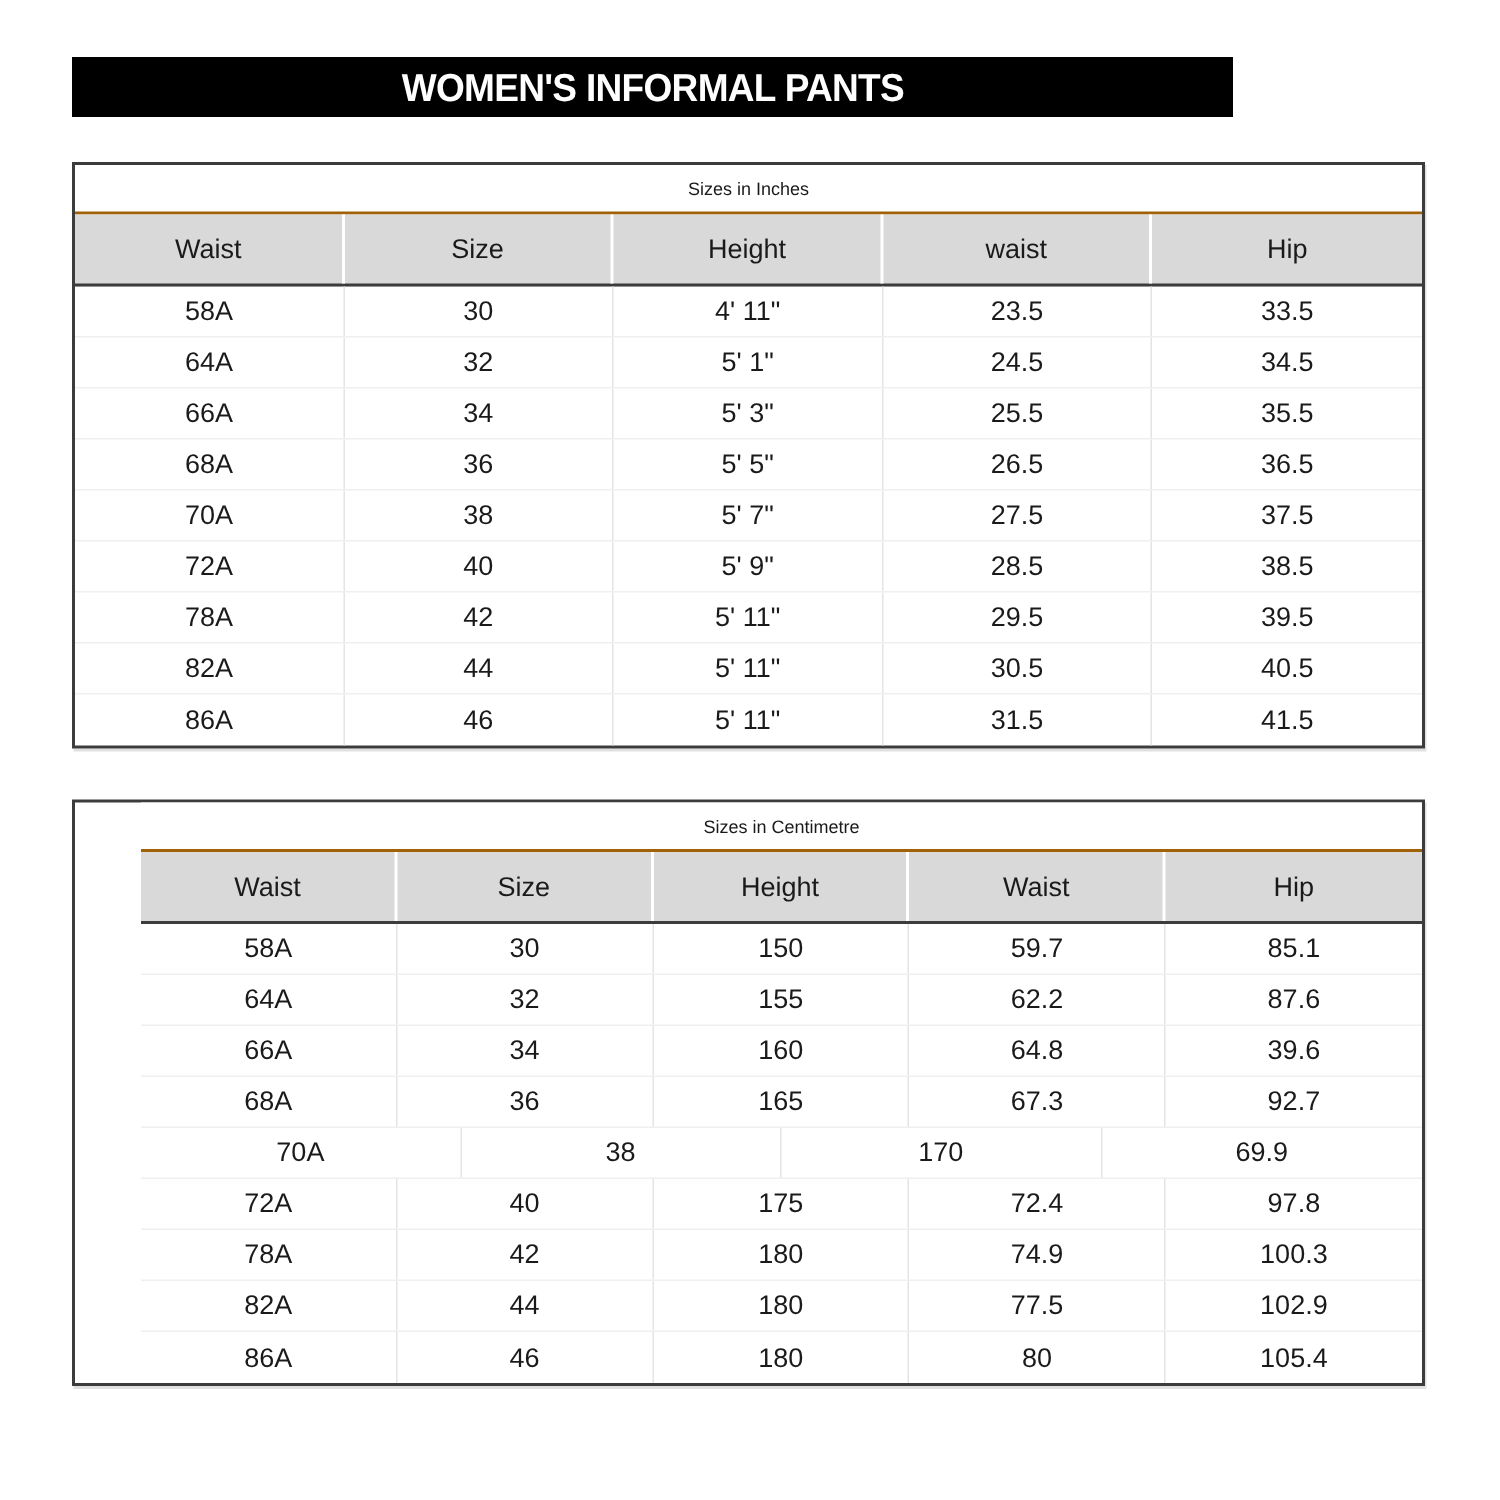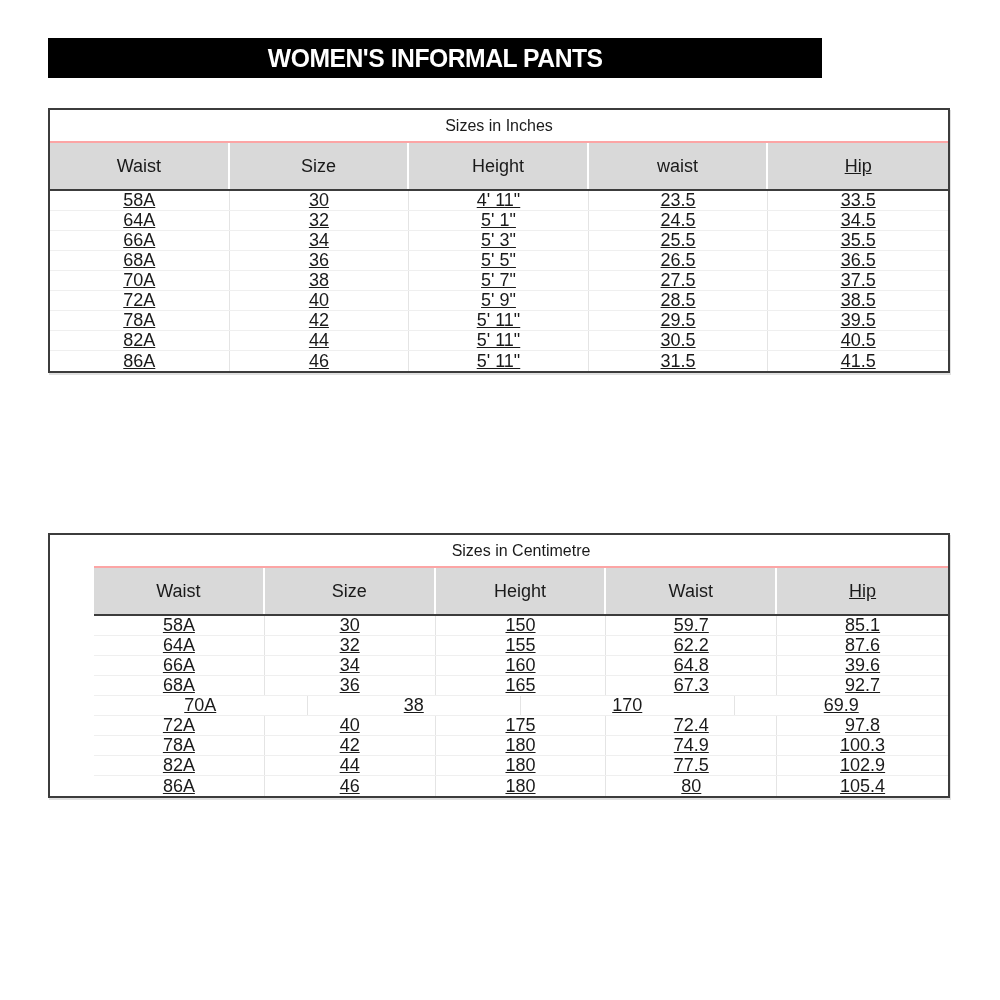--- a/index.html
+++ b/index.html
@@ -43,42 +43,41 @@
     box-shadow: 1px 2px 0 rgba(0,0,0,0.12);
   }
   .table-inches { top: 108px; }
   .table-cm { top: 533px; padding-left: 44px; }
 
   .title-row {
     height: 33px;
     display: flex;
     align-items: center;
     justify-content: center;
-    font-size: 16px;
-    border-bottom: 2px solid #fca5a5;
+    font-size: 12px;
+    border-bottom: 2px solid #a16207;
     background: #ffffff;
   }
 
   .header-row {
     height: 48px;
     display: flex;
     background: #d9d9d9;
     border-bottom: 2px solid #3c3c3c;
   }
   .header-row .tcell {
     border-right: 2px solid #ffffff;
     font-size: 18px;
   }
-  .header-row .tcell:last-child { border-right: none; text-decoration: underline; }
+  .header-row .tcell:last-child { border-right: none; }
 
   .tbody .trow {
     display: flex;
-    height: 20px;
+    height: 34px;
     border-bottom: 1px solid #efefef;
-    text-decoration: underline;
   }
   .tbody .trow:last-child { border-bottom: none; }
 
   .tcell {
     flex: 1 1 20%;
     display: flex;
     align-items: center;
     justify-content: center;
     font-size: 18px;
     overflow: hidden;

